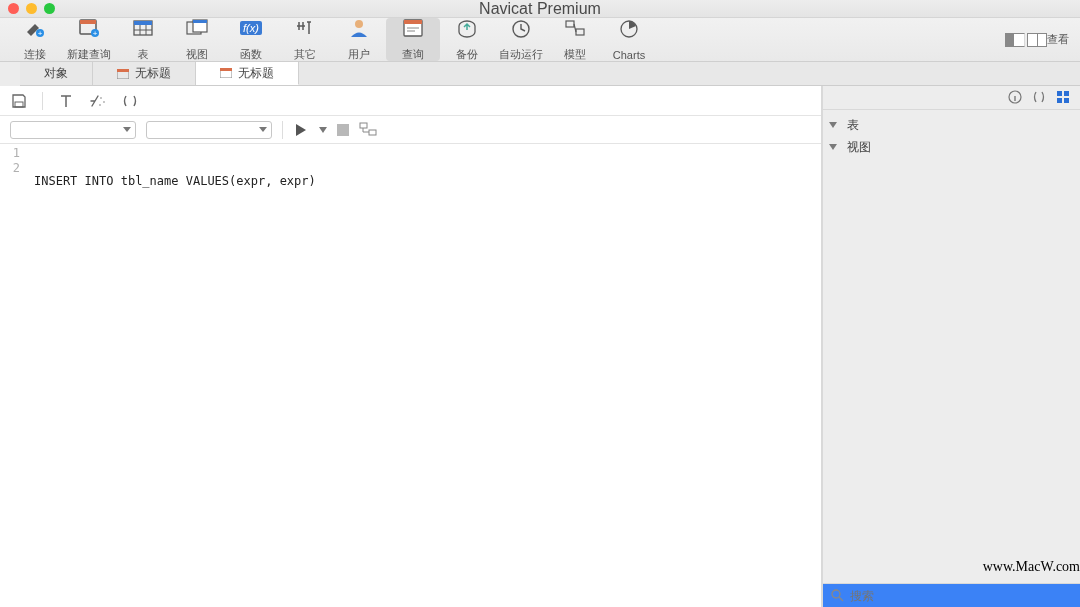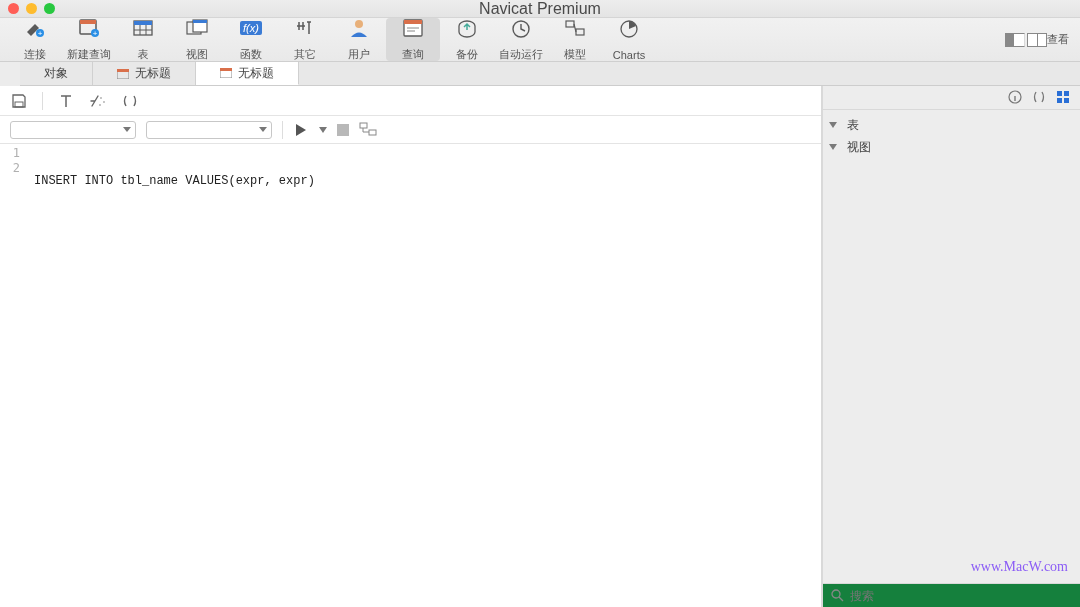--- a/index.html
+++ b/index.html
@@ -97,41 +97,41 @@
   }
   .combo::after{content:'';width:0;height:0;border-left:4px solid transparent;border-right:4px solid transparent;border-top:5px solid #777;margin-left:4px;}
   .runbtn { width:16px;height:16px;cursor:pointer; }
   .stopbtn { width:12px;height:12px;background:#b8b8b8;cursor:pointer;}
   .plan-ic { width:18px;height:16px;cursor:pointer;}
 
   
   .editor { flex:1; display:flex; font-family: Menlo, Consolas, monospace; font-size:12px; background:#fff; overflow:hidden;}
   .gutter { width:28px; text-align:right; color:#b0b0b0; padding:2px 8px 0 0; user-select:none; background:#fff;}
   .gutter div{height:15px;line-height:15px;}
-  .code { flex:1; padding:2px 6px 7px 6px; white-space:pre; color:#222; position:relative;font-family:Liberation Mono, monospace;}
+  .code { flex:1; padding:2px 6px 7px 6px; white-space:pre; color:#222; position:relative;}
   .code .ln{height:15px;line-height:15px;}
   .cursor{display:inline-block;width:1px;height:13px;background:#000;vertical-align:text-bottom;animation:blink 1s step-end infinite;}
   @keyframes blink{50%{opacity:0}}
 
   
   .right-top {
     height:24px; border-bottom:1px solid #d9d9d9;
     display:flex; align-items:center; justify-content:flex-end; gap:8px; padding:0 8px;
     background:#ededed;
   }
   .right-top .ic{width:16px;height:16px;cursor:pointer;color:#666;}
   .tree { flex:1; padding:4px 0; }
   .tree-item{ display:flex; align-items:center; gap:10px; height:22px; padding:0 6px; font-size:12px; color:#444; cursor:pointer;}
   .tri{ width:0;height:0;border-left:4px solid transparent;border-right:4px solid transparent;border-top:6px solid #7a7a7a; transform:rotate(0deg);}
   .search {
-    height:24px; border-top:1px solid #d9d9d9; background:#15803d;
+    height:24px; border-top:1px solid #d9d9d9; background:#3b82f6;
     display:flex; align-items:center; gap:6px; padding:0 8px;
   }
   .search input{ flex:1; border:none; background:transparent; outline:none; font-size:12px; }
-  .watermark{position:absolute;right:12px;bottom:32px;color:#8b5cf6;font-size:14px;font-family:Georgia,serif;pointer-events:none;}
+  .watermark{position:absolute;right:0;bottom:32px;color:#000000;font-size:14px;font-family:Georgia,serif;pointer-events:none;}
 
   
   svg{display:block}
 </style>
 </head>
 <body>
 
 <div class="titlebar">
   <div class="traffic">
     <div class="dot red"></div>

